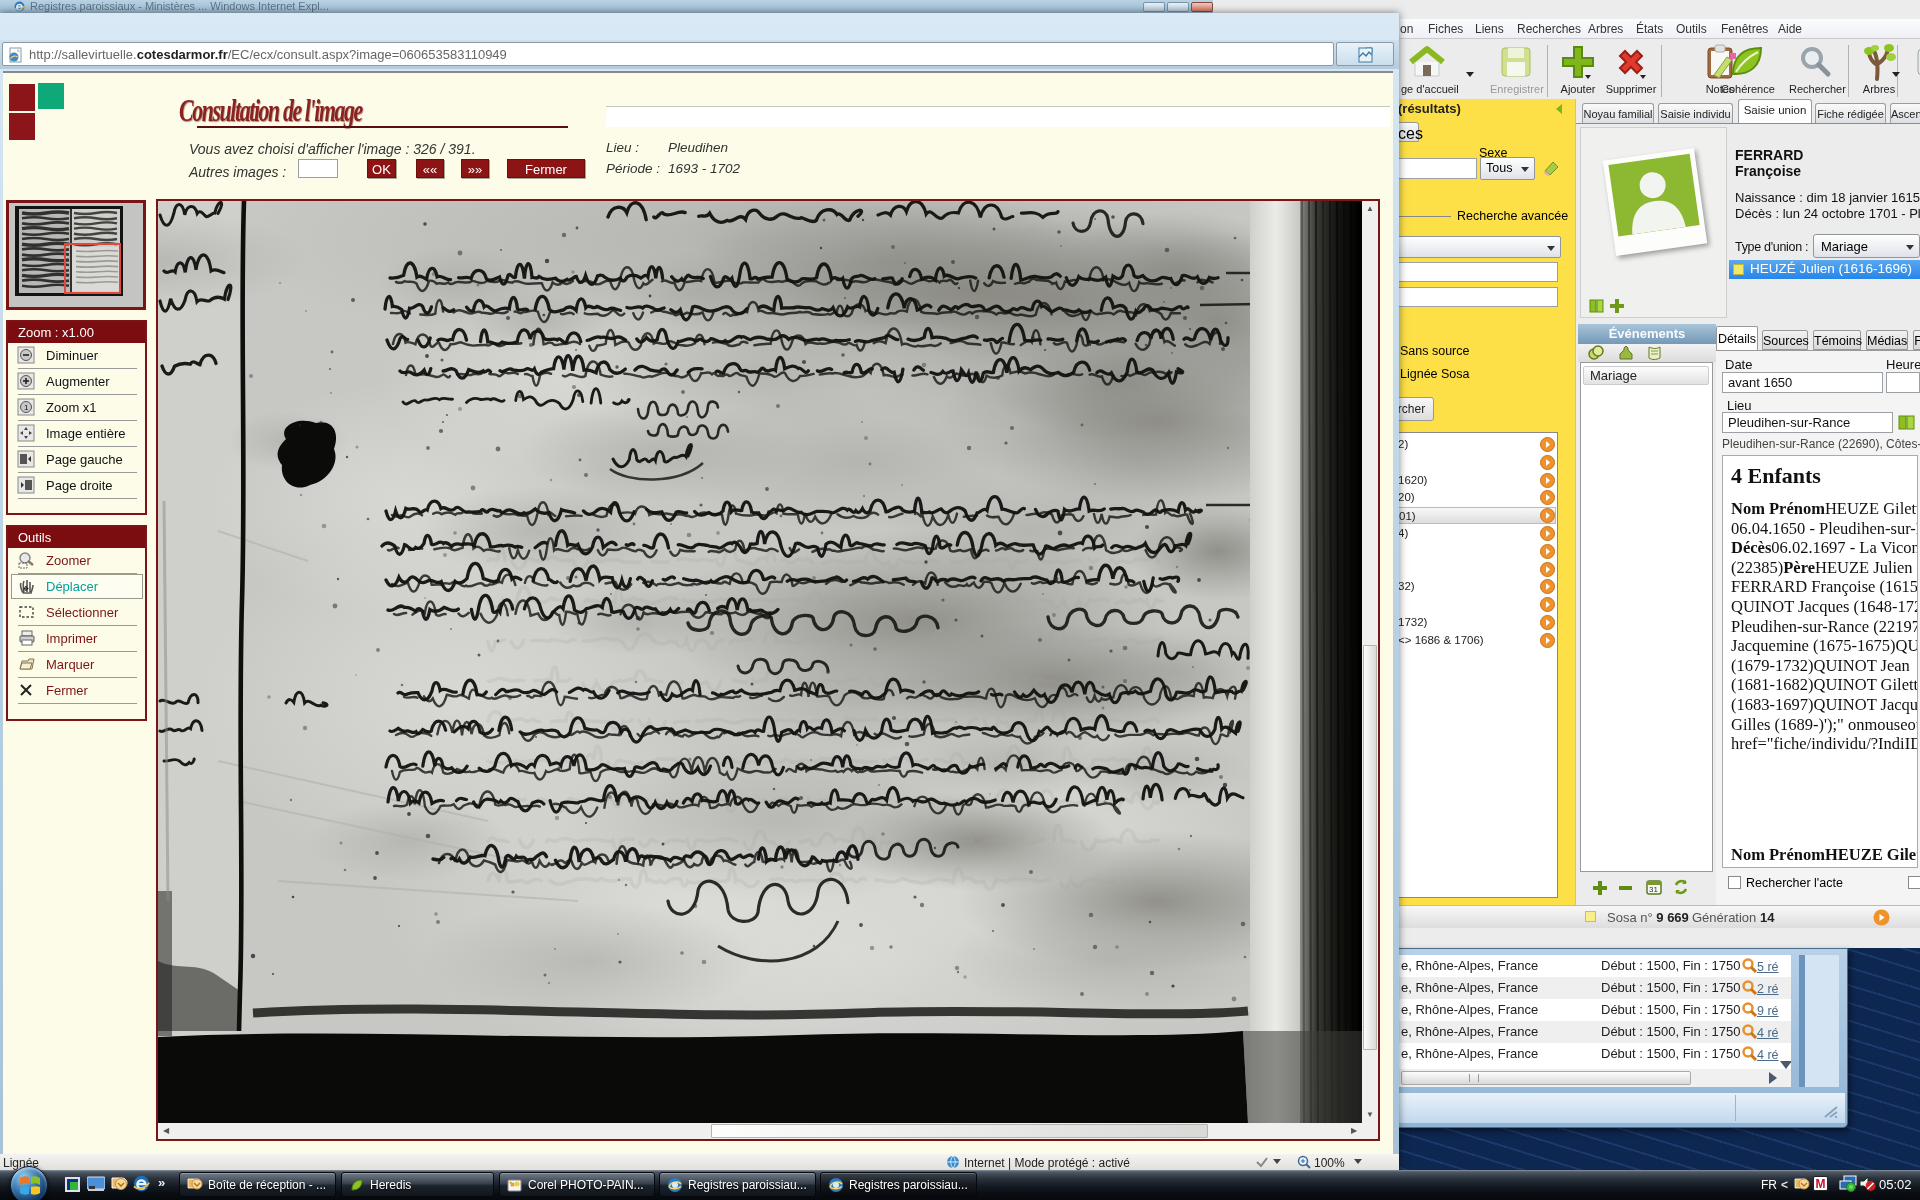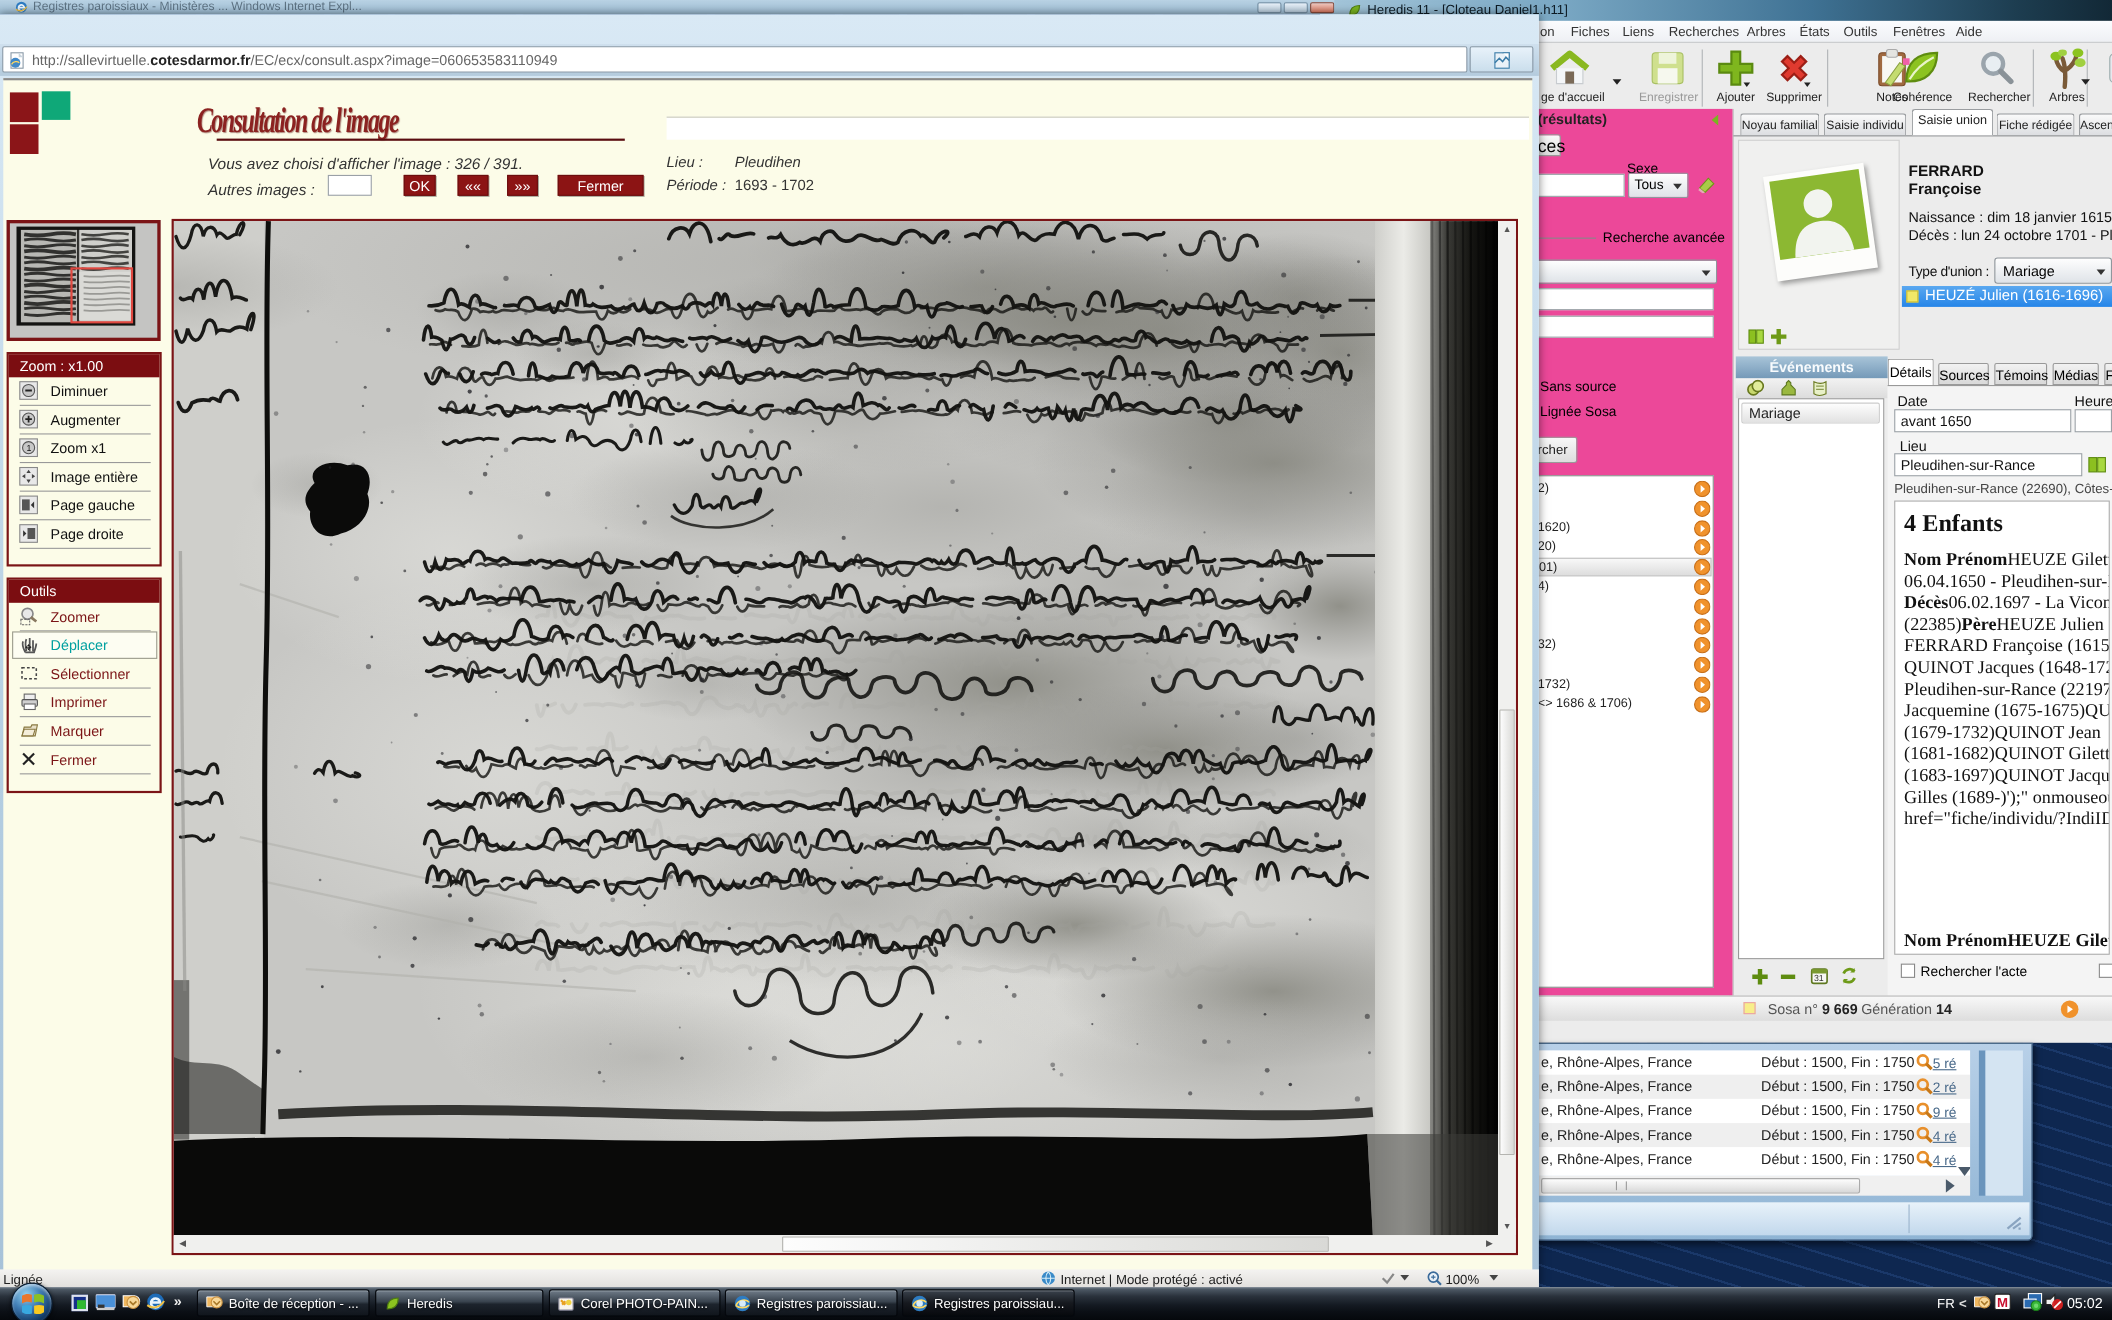--- a/index.html
+++ b/index.html
@@ -59,26 +59,20 @@
 .tkbtn{position:absolute;top:2px;height:25px;border-radius:3px;border:1px solid #05080d;
  background:linear-gradient(#717d8a,#39434e 45%,#1d242d 55%,#10151c);box-shadow:inset 0 1px 0 rgba(255,255,255,0.25);
  color:#fff;font-size:12px;}
 .tkbtn.active{background:linear-gradient(#3a424c,#16191f 50%,#07090d);}
 .tkbtn .ti{position:absolute;left:7px;top:4px;width:16px;height:16px;}
 .tkbtn .tt{position:absolute;left:28px;top:5px;white-space:nowrap;overflow:hidden;text-shadow:0 1px 2px #000;}
 </style></head><body>
 <div id="screen">
 <div id="desktop"></div>
 <div id="heredis">
-<div id="her-title">
-        <svg class="abs" style="left:25px;top:3px" width="13" height="13">
-          <path d="M2,11 C2,5 5,2 11,2 C11,8 8,11 2,11Z" fill="#7ab520" stroke="#4e7d12"></path>
-        </svg>
-        <span class="abs" style="left:43px;top:2px">Heredis 11 - [Cloteau Daniel1.h11]</span>
-      </div>
 <div id="her-menu">
         <span style="left:200px">on</span>
         <span style="left:228px">Fiches</span>
         <span style="left:275px">Liens</span>
         <span style="left:317px">Recherches</span>
         <span style="left:388px">Arbres</span>
         <span style="left:436px">États</span>
         <span style="left:476px">Outils</span>
         <span style="left:521px">Fenêtres</span>
         <span style="left:578px">Aide</span>
@@ -177,21 +171,21 @@
         </div>
         <div class="lb">P</div>
       </div>
 <div class="htab" style="left:382px;width:72px">Noyau familial</div>
 <div class="htab" style="left:458px;width:75px">Saisie individu</div>
 <div class="htab active" style="left:538px;width:74px">Saisie union</div>
 <div class="htab" style="left:615px;width:71px">Fiche rédigée</div>
 <div class="htab" style="left:690px;width:32px">Ascend</div>
 <div class="abs" style="left:375px;top:123px;width:345px;height:782px;background:#ececec;border-top:1px solid #8a8d90"></div>
       <div class="abs" style="left:372px;top:99px;width:4px;height:806px;background:linear-gradient(90deg,#c8c8c8,#f8f8f8,#b0b0b0)"></div>
-<div class="abs" style="left:195px;top:99px;width:180px;height:806px;background:#ec4899">
+<div class="abs" style="left:195px;top:99px;width:180px;height:806px;background:#fde047">
 <div class="abs" style="left:3px;top:2px;width:120px;font-size:13px;font-weight:bold;color:#222">(résultats)</div>
 <svg class="abs" style="left:158px;top:4px" width="12" height="12">
           <path d="M9,1 L3,6 L9,11 Z" fill="#7ab520"></path>
         </svg>
 <div class="abs" style="left:0px;top:23px;width:24px;height:20px;background:linear-gradient(#fafafa,#ddd);border:1px solid #999;border-radius:3px 3px 0 0;font-size:16px;padding:2px 0 0 2px">ces</div>
 <div class="abs" style="left:84px;top:47px;font-size:12.5px">Sexe</div>
 <div class="inp" style="left:0px;top:59px;width:82px;height:21px"></div>
 <div class="combo" style="left:85px;top:58px;width:55px;height:23px;font-size:12.5px;padding:3px 0 0 5px">Tous</div>
 <svg class="abs" style="left:148px;top:60px" width="17" height="17" viewBox="0 0 17 17">
           <path d="M2,12 L10,3 L15,8 L7,16 Z" fill="#a8cc48" stroke="#6e9418"></path>
@@ -459,21 +453,21 @@
 <div class="abs" style="left:189px;top:151px;font-size:14px;font-style:italic;color:#333">Autres images :</div>
 <div class="inp" style="left:298px;top:146px;width:40px;height:19px"></div>
 <div class="drkbtn" style="left:367px;top:146px;width:29px;height:19px;padding-top:2px">OK</div>
 <div class="drkbtn" style="left:416px;top:146px;width:28px;height:19px;padding-top:2px">««</div>
 <div class="drkbtn" style="left:461px;top:146px;width:28px;height:19px;padding-top:2px">»»</div>
 <div class="drkbtn" style="left:507px;top:146px;width:78px;height:19px;padding-top:2px">Fermer</div>
 <div class="abs" style="left:606px;top:93px;width:784px;height:21px;background:#fff;border-top:1px solid #c8c8b8"></div>
 <div class="abs" style="left:606px;top:127px;font-size:13.5px;font-style:italic;color:#333">Lieu :</div>
 <div class="abs" style="left:668px;top:127px;font-size:13.5px;font-style:italic;color:#333">Pleudihen</div>
 <div class="abs" style="left:606px;top:148px;font-size:13.5px;font-style:italic;color:#333">Période :</div>
-<div class="abs" style="left:668px;top:148px;font-size:13.5px;color:#333">1693 - 1702</div>
+<div class="abs" style="left:668px;top:148px;font-size:13.5px;font-style:italic;color:#333">1693 - 1702</div>
 <div class="abs" style="left:6px;top:187px;width:140px;height:110px;border:3px solid #7b1416;background:#c4c4c2">
 <svg width="134" height="104" viewBox="0 0 134 104">
           <rect x="6" y="3" width="108" height="90" fill="#141412"></rect>
           <rect x="10" y="6" width="51" height="84" fill="#b8b8b4"></rect>
           <rect x="63" y="6" width="48" height="84" fill="#cfcfcb"></rect>
           <path d="M13,10.0 q12,2 24,0 q12,-2 23,0" stroke="#222220" stroke-width="3.4" fill="none" opacity="0.9"></path>
           <path d="M13,15.2 q12,-2 24,0 q12,2 23,0" stroke="#222220" stroke-width="2.6" fill="none" opacity="0.9"></path>
           <path d="M13,20.4 q12,2 24,0 q12,-2 23,0" stroke="#222220" stroke-width="2.6" fill="none" opacity="0.9"></path>
           <path d="M13,25.6 q12,-2 24,0 q12,2 23,0" stroke="#222220" stroke-width="3.4" fill="none" opacity="0.9"></path>
           <path d="M13,30.8 q12,2 24,0 q12,-2 23,0" stroke="#222220" stroke-width="2.6" fill="none" opacity="0.9"></path>

